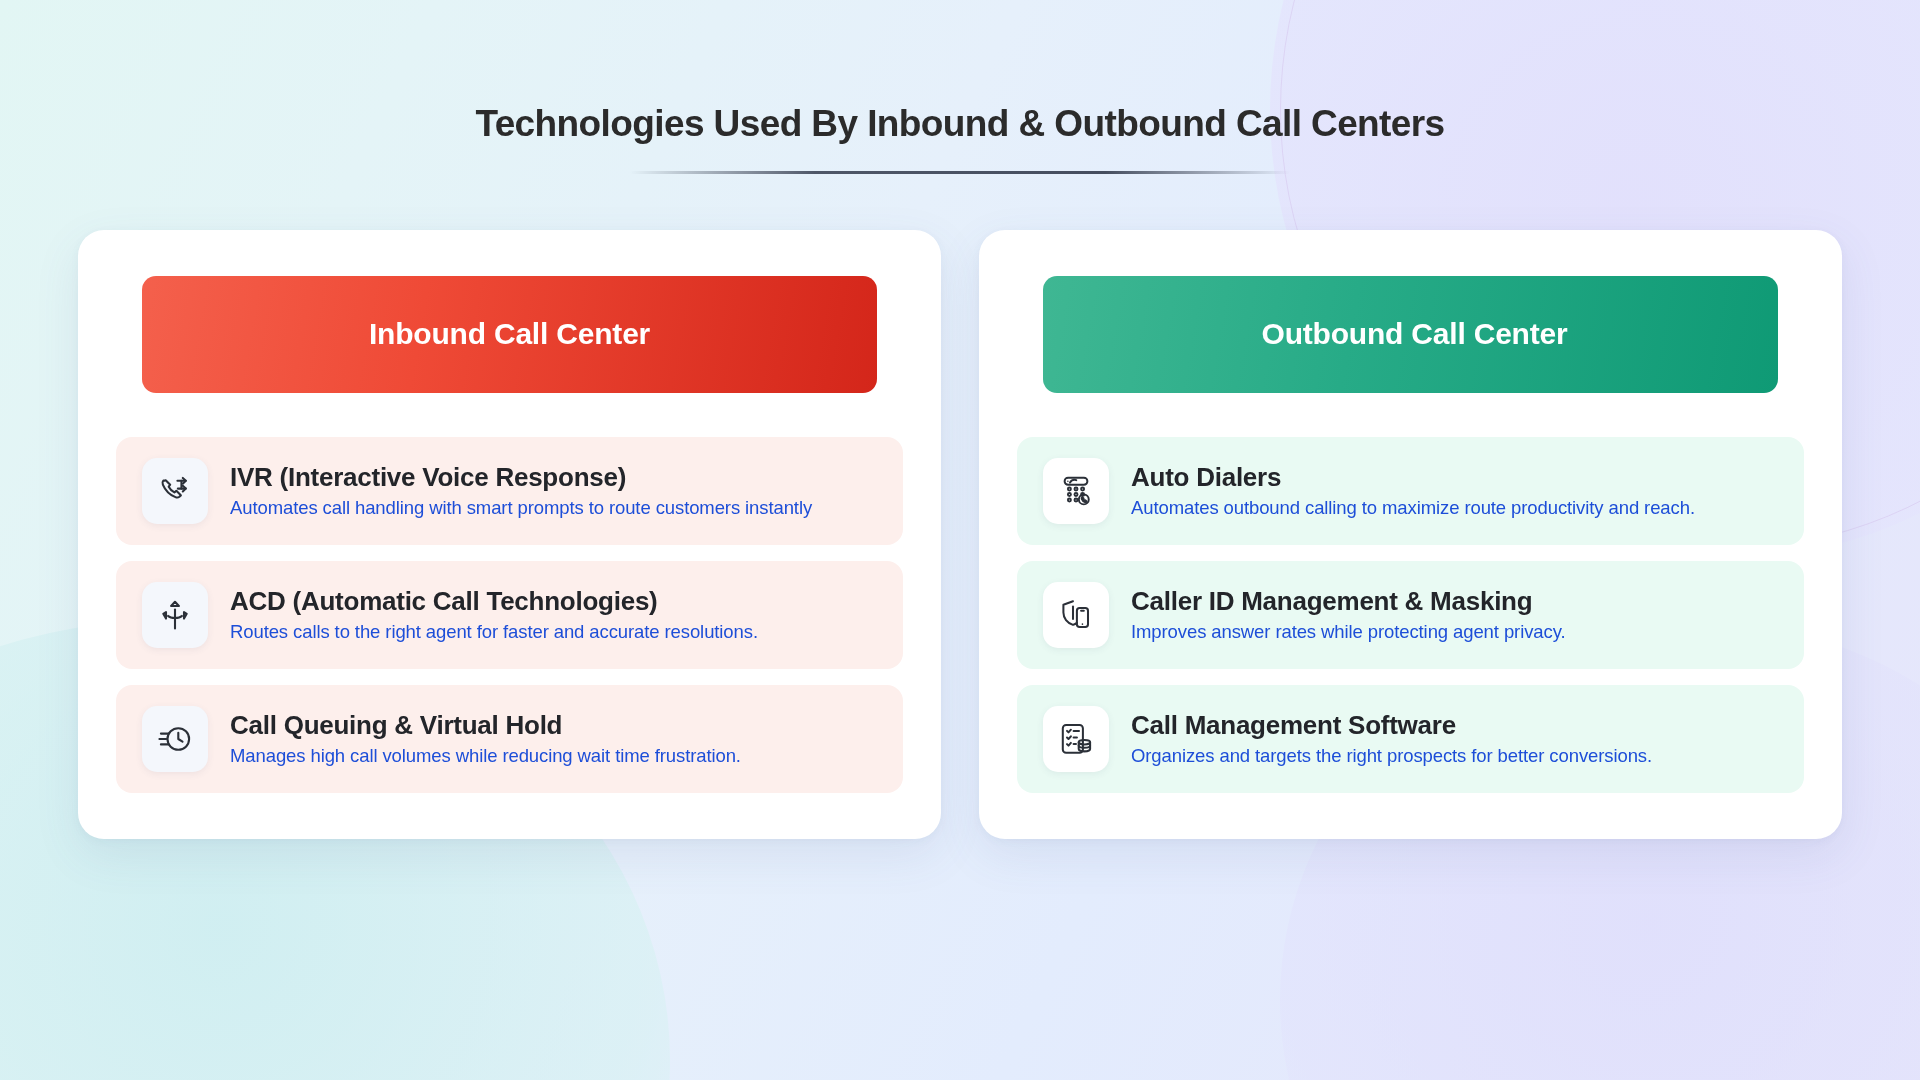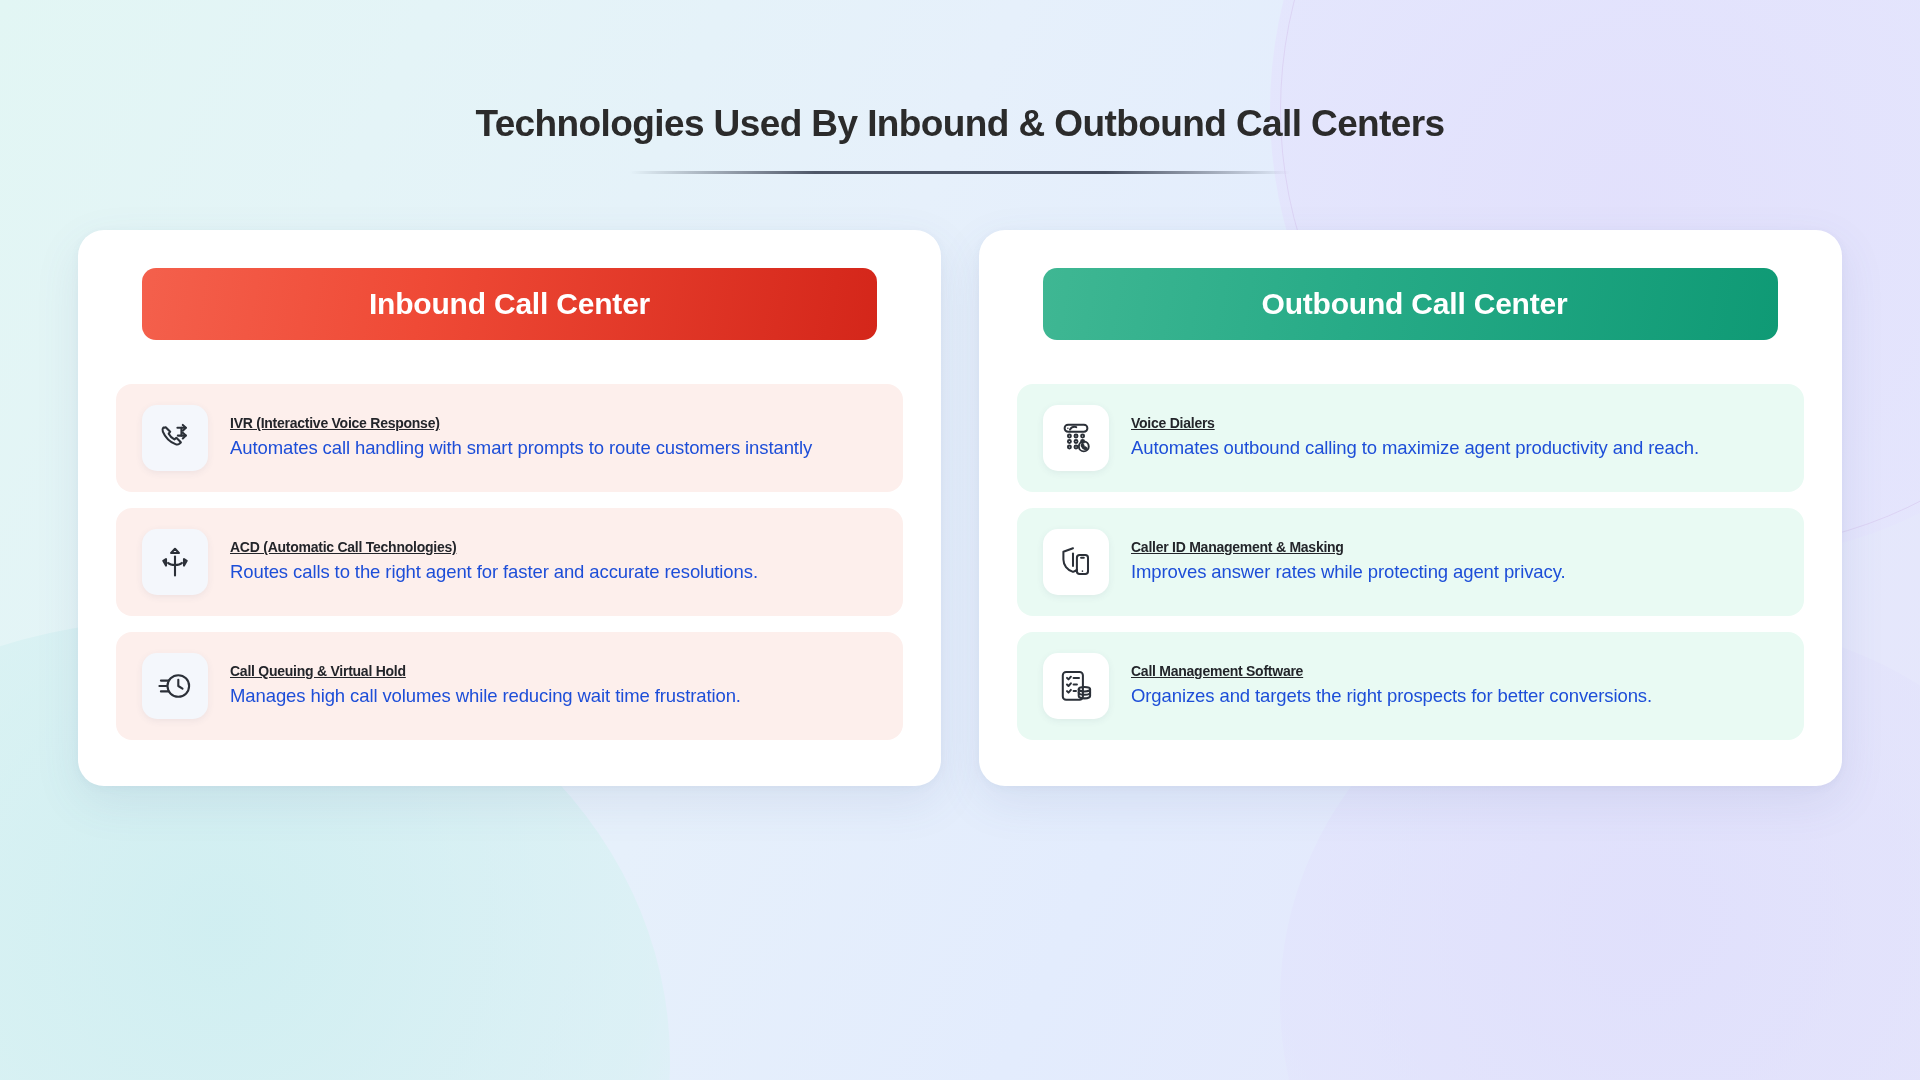--- a/index.html
+++ b/index.html
@@ -99,23 +99,23 @@
     background: #ffffff;
     border-radius: 26px;
     padding: 38px 38px 46px;
     box-shadow: 0 16px 46px rgba(78,98,146,0.10), 0 2px 8px rgba(78,98,146,0.05);
   }
 
   .pill {
     display: flex;
     align-items: center;
     justify-content: center;
-    height: 72px;
+    height: 117px;
     border-radius: 14px;
-    margin: 0 26px 44px;
+    margin: 8px 26px 44px;
     color: #ffffff;
     font-size: 30px;
     font-weight: 700;
     letter-spacing: -0.2px;
   }
   .pill-inbound  { background: linear-gradient(100deg, #f4604c 0%, #ef4a36 38%, #d4261a 100%); }
   .pill-outbound { background: linear-gradient(100deg, #3fb793 0%, #27ab87 42%, #0f9a75 100%); padding-left: 8px; }
 
   .items { display: flex; flex-direction: column; gap: 16px; }
 
@@ -140,27 +140,26 @@
     align-items: center;
     justify-content: center;
     box-shadow: 0 2px 7px rgba(60,80,120,0.08);
   }
   .item-inbound .icon-tile { background: #f4f7fc; }
   .item-outbound .icon-tile { background: #ffffff; }
   .icon-tile svg { width: 36px; height: 36px; display: block; }
 
   .item-text { min-width: 0; }
   .item-title {
-    font-size: 14px;
+    font-size: 26px;
     font-weight: 700;
     color: #23252a;
     letter-spacing: -0.25px;
     line-height: 1.25;
     margin-bottom: 3px;
-    text-decoration: underline;
   }
   .item-desc {
     font-size: 18.5px;
     color: #1d4ed8;
     line-height: 1.34;
     letter-spacing: -0.1px;
   }
 </style>
 </head>
 <body>
@@ -259,22 +258,22 @@
             <circle cx="7.6" cy="14.3" r="1"></circle>
               <circle cx="12" cy="14.3" r="1"></circle>
               <circle cx="16.4" cy="14.3" r="1"></circle>
             <circle cx="7.6" cy="18" r="1"></circle>
               <circle cx="12" cy="18" r="1"></circle>
             <circle cx="17.2" cy="17.6" r="3.3"></circle>
             <path d="M15.9 16.4c-.2.2-.2.5-.1.8.4 1 1.2 1.8 2.2 2.2.3.1.6.1.8-.1l.3-.3-.9-.9-.4.3c-.4-.2-.8-.6-1-1l.3-.4-.9-.9z"></path>
           </svg>
         </div>
         <div class="item-text">
-          <div class="item-title">Voice Dialers</div>
-          <div class="item-desc">Automates outbound calling to maximize agent productivity and reach.</div>
+          <div class="item-title">Auto Dialers</div>
+          <div class="item-desc">Automates outbound calling to maximize route productivity and reach.</div>
         </div>
       </div>
 
       <div class="item item-outbound">
         <div class="icon-tile">
           <svg viewBox="0 0 24 24" fill="none" stroke="#2b3038" stroke-width="1.35" stroke-linecap="round" stroke-linejoin="round">
             <path d="M10 2.8L3.6 5.2v5.2c0 3.6 2.5 6.9 6.4 8.2 1-.35 1.9-.8 2.6-1.35"></path>
             <path d="M10 6.4v8.3"></path>
             <rect x="12.6" y="7.4" width="7.4" height="12.6" rx="1.8"></rect>
             <path d="M15.4 9.1h1.8"></path>

